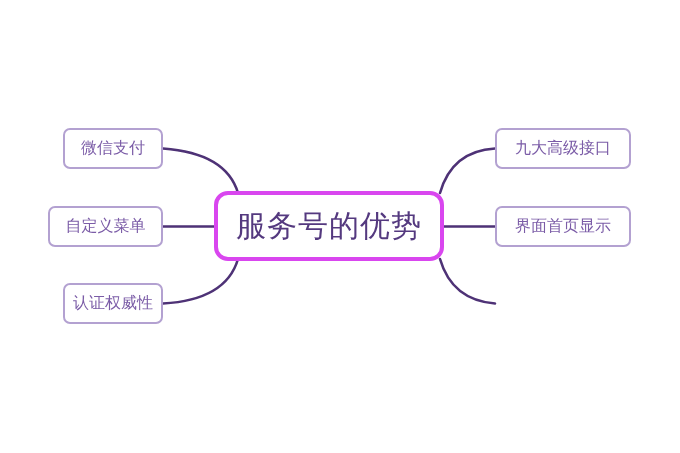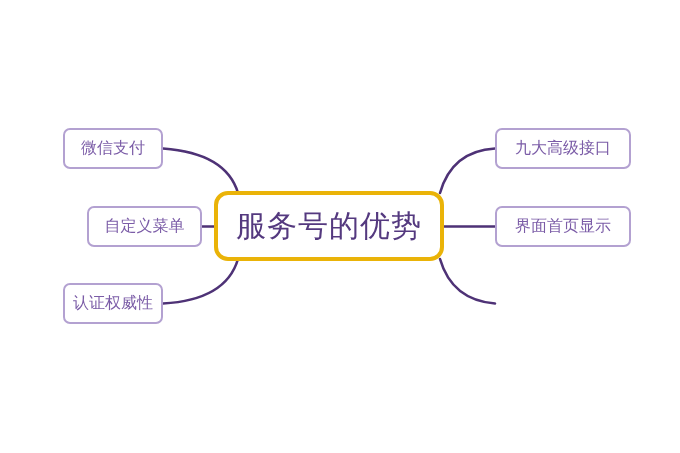--- a/index.html
+++ b/index.html
@@ -31,37 +31,37 @@
     background: #ffffff;
     box-sizing: border-box;
     cursor: default;
     white-space: nowrap;
   }
   .root {
     left: 214px;
     top: 191px;
     width: 230px;
     height: 70px;
-    border: 4px solid #eab308;
+    border: 4px solid #d946ef;
     border-radius: 14px;
     color: #54397f;
     font-size: 30px;
     letter-spacing: 1px;
     z-index: 2;
   }
   .branch {
     border: 2px solid #b3a1d1;
     border-radius: 7px;
     color: #7b5ca7;
     font-size: 16px;
     height: 41px;
     z-index: 2;
   }
   .n-wechat   { left: 63px;  top: 128px; width: 100px; }
-  .n-menu     { left: 48px;  top: 206px; width: 115px; margin-left: 39px; }
+  .n-menu     { left: 48px;  top: 206px; width: 115px; }
   .n-template { left: 63px;  top: 283px; width: 100px; }
   .n-api      { left: 495px; top: 128px; width: 136px; }
   .n-home     { left: 495px; top: 206px; width: 136px; }
   .n-auth     { left: 495px; top: 283px; width: 121px; }
   .watermark {
     position: absolute;
     left: 528px;
     top: 332px;
     font-size: 17px;
     letter-spacing: 0.5px;

